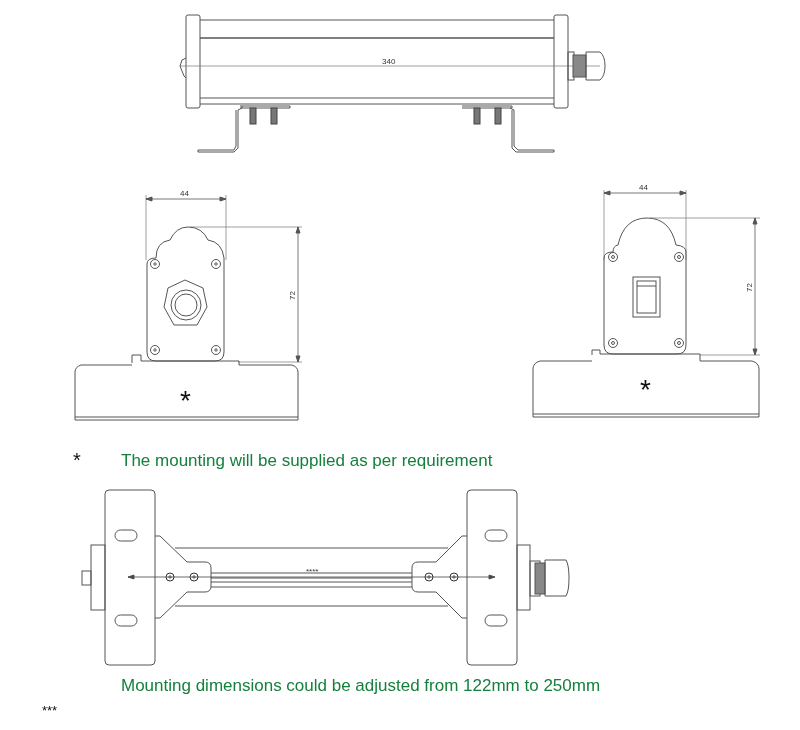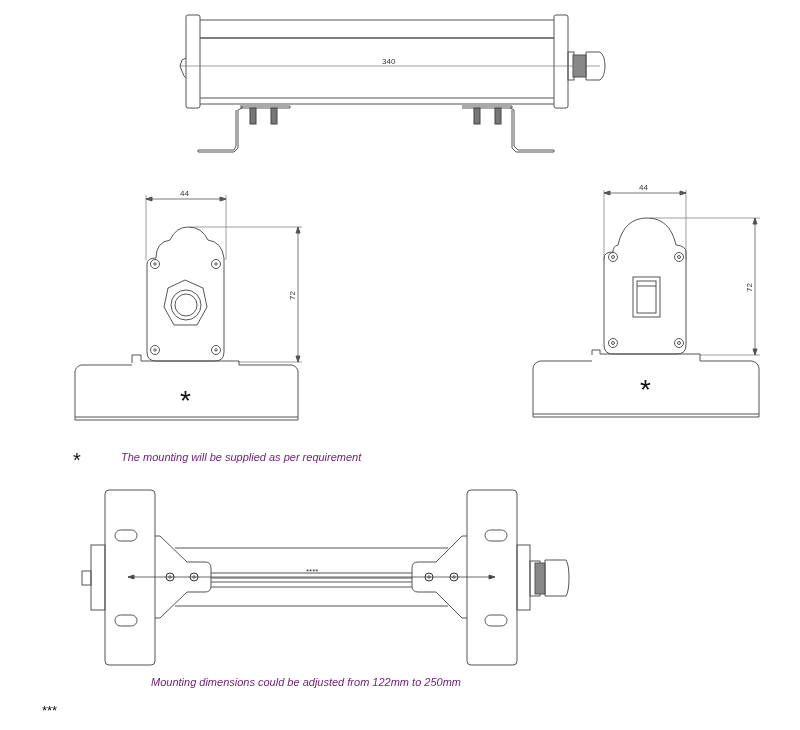--- a/index.html
+++ b/index.html
@@ -1,19 +1,19 @@
 <!DOCTYPE html>
 <html><head>
 <meta charset="utf-8">
 <style>
   html, body { margin:0; padding:0; background:#ffffff; }
   body { width:800px; height:730px; position:relative; overflow:hidden; font-family:"Liberation Sans", sans-serif; }
   svg.drawing { position:absolute; left:0; top:0; }
   .dimtxt { font-family:"Liberation Sans", sans-serif; font-size:8px; fill:#333; }
-  .note { position:absolute; font-family:"Liberation Sans", sans-serif; font-size:11px; color:#701a75; white-space:nowrap;font-style:italic; }
+  .note { position:absolute; font-family:"Liberation Sans", sans-serif; font-size:17px; color:#15803d; white-space:nowrap; }
   .mark { position:absolute; font-family:"Liberation Sans", sans-serif; color:#111; }
 </style>
 </head>
 <body>
 
 <svg class="drawing" width="800" height="730" viewBox="0 0 800 730">
   <g fill="none" stroke="#555" stroke-width="1">
 
     <g>
 
@@ -155,14 +155,14 @@
   <text class="dimtxt" x="306" y="574" font-size="6" id="tmd">****</text>
 </svg>
 
 <span class="mark" style="left:180px; top:385px; font-size:28px;">*</span>
 <span class="mark" style="left:640px; top:374px; font-size:28px;">*</span>
 
 <div>
   <span class="mark" style="left:73px; top:449px; font-size:20px;">*</span>
   <span class="note" style="left:121px; top:451px;">The mounting will be supplied as per requirement</span>
   <span class="mark" style="left:42px; top:703px; font-size:13px;">***</span>
-  <span class="note" style="left:121px; top:676px;margin-left:30px;">Mounting dimensions could be adjusted from 122mm to 250mm</span>
+  <span class="note" style="left:121px; top:676px;">Mounting dimensions could be adjusted from 122mm to 250mm</span>
 </div>
 
 </body></html>

